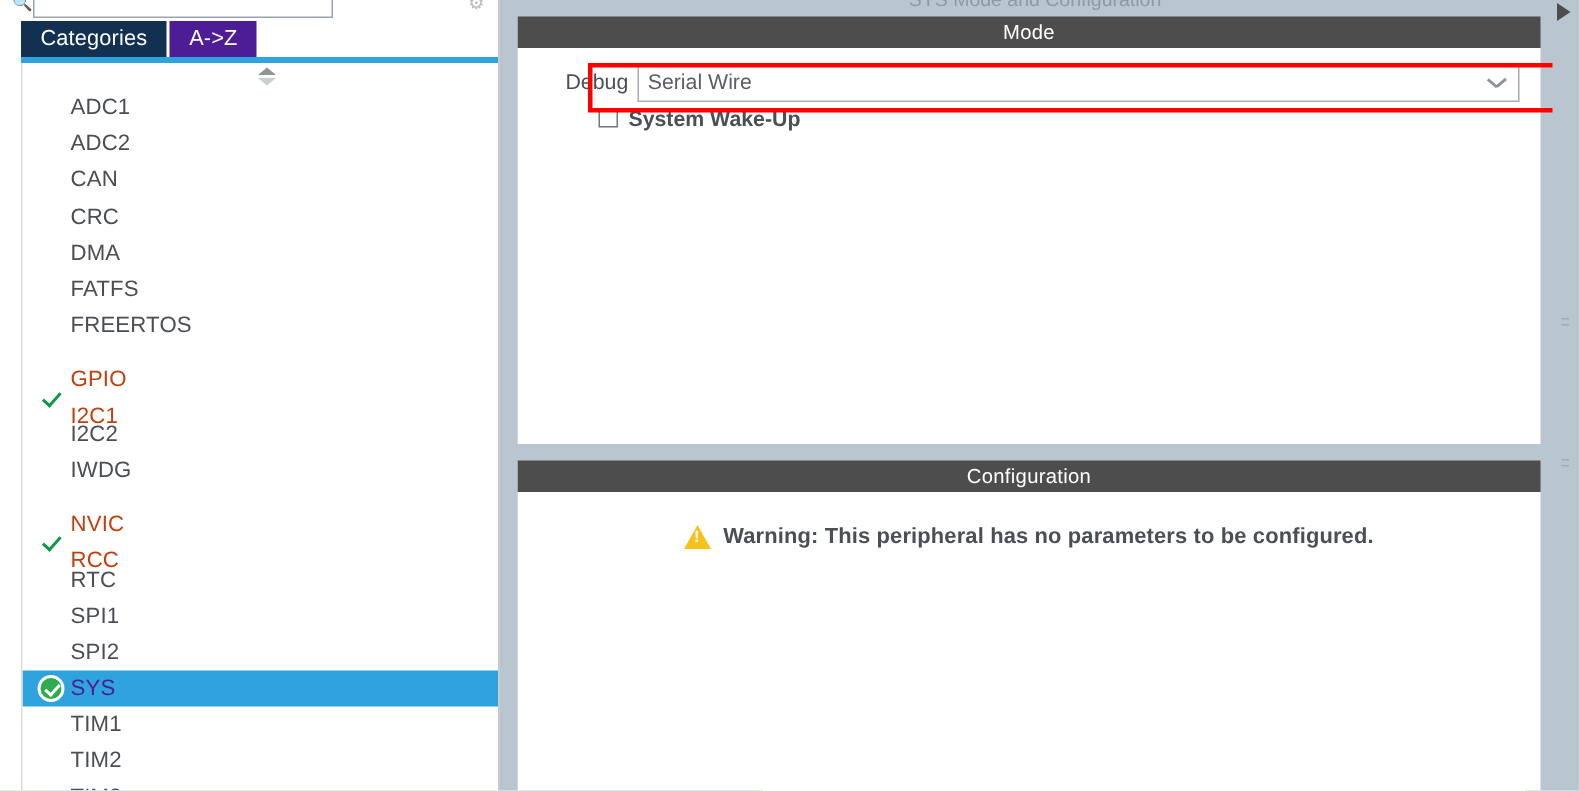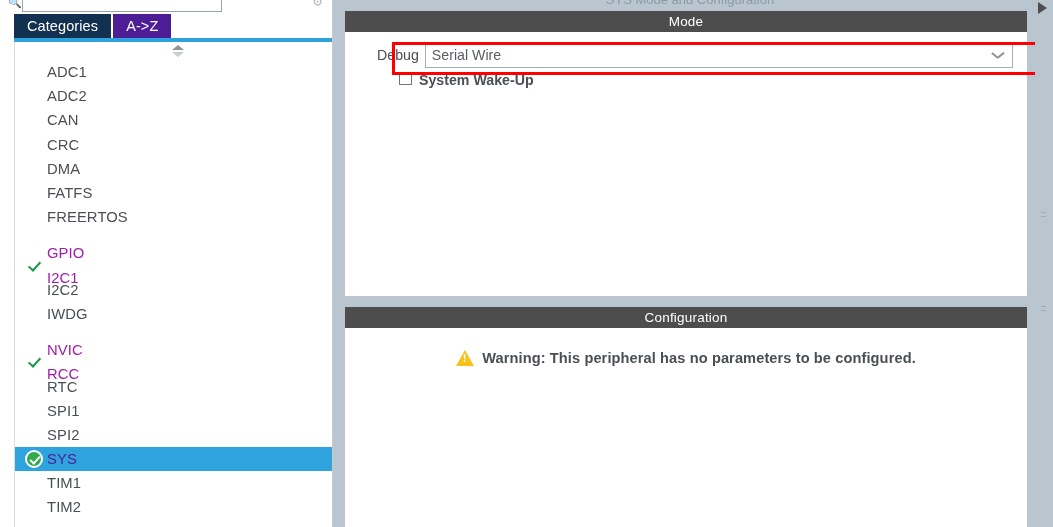--- a/index.html
+++ b/index.html
@@ -158,21 +158,21 @@
     display: flex;
     align-items: center;
     justify-content: center;
   }
   .periph-row .label {
     font-size: 14.8px;
     color: #4a4f55;
     letter-spacing: 0.1px;
     white-space: nowrap;
   }
-  .periph-row.green .label { color: #a21caf; margin-top: 24px; }
+  .periph-row.green .label { color: #c2410c; margin-top: 24px; }
   .periph-row.selected {
     background: #2fa3dd;
   }
   .periph-row.selected .label { color: #4c1d95; text-align: right; }
 
   
   .check-mark {
     display: block;
     width: 14px; height: 14px;
     position: relative;

